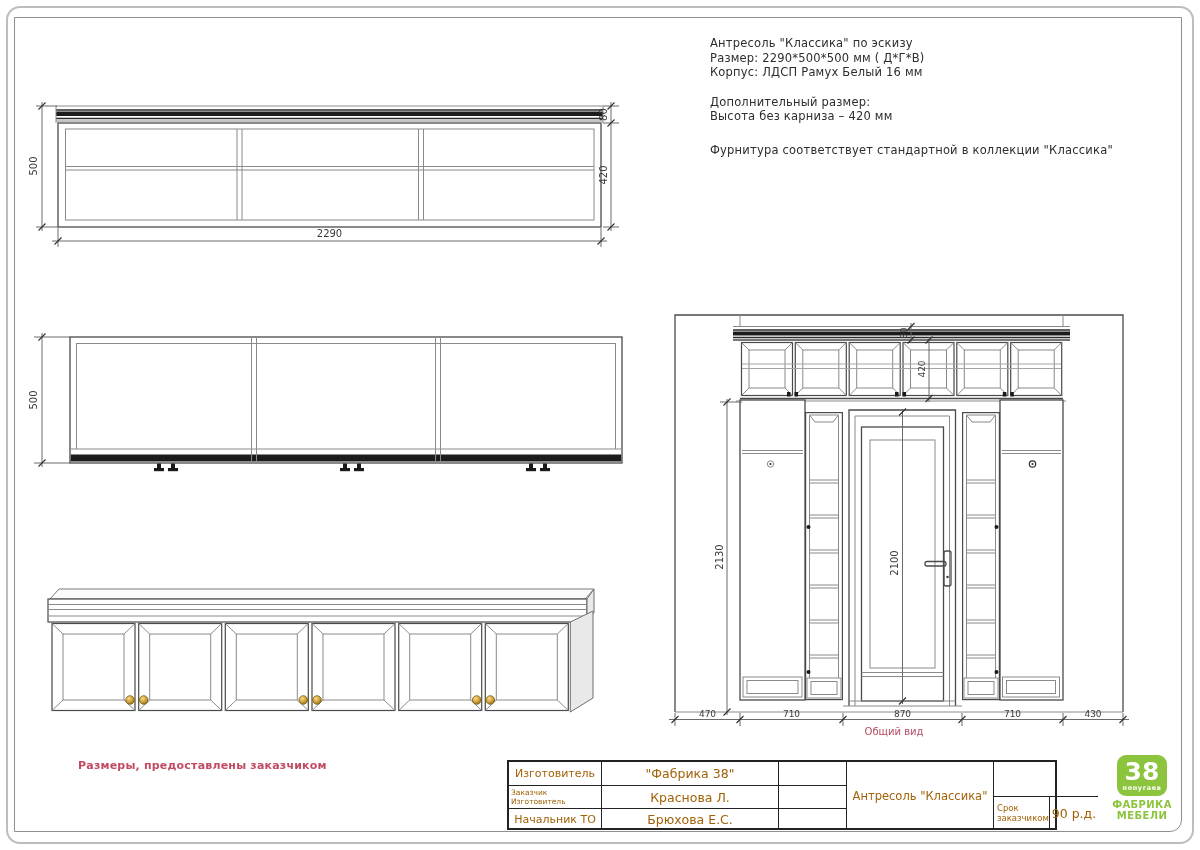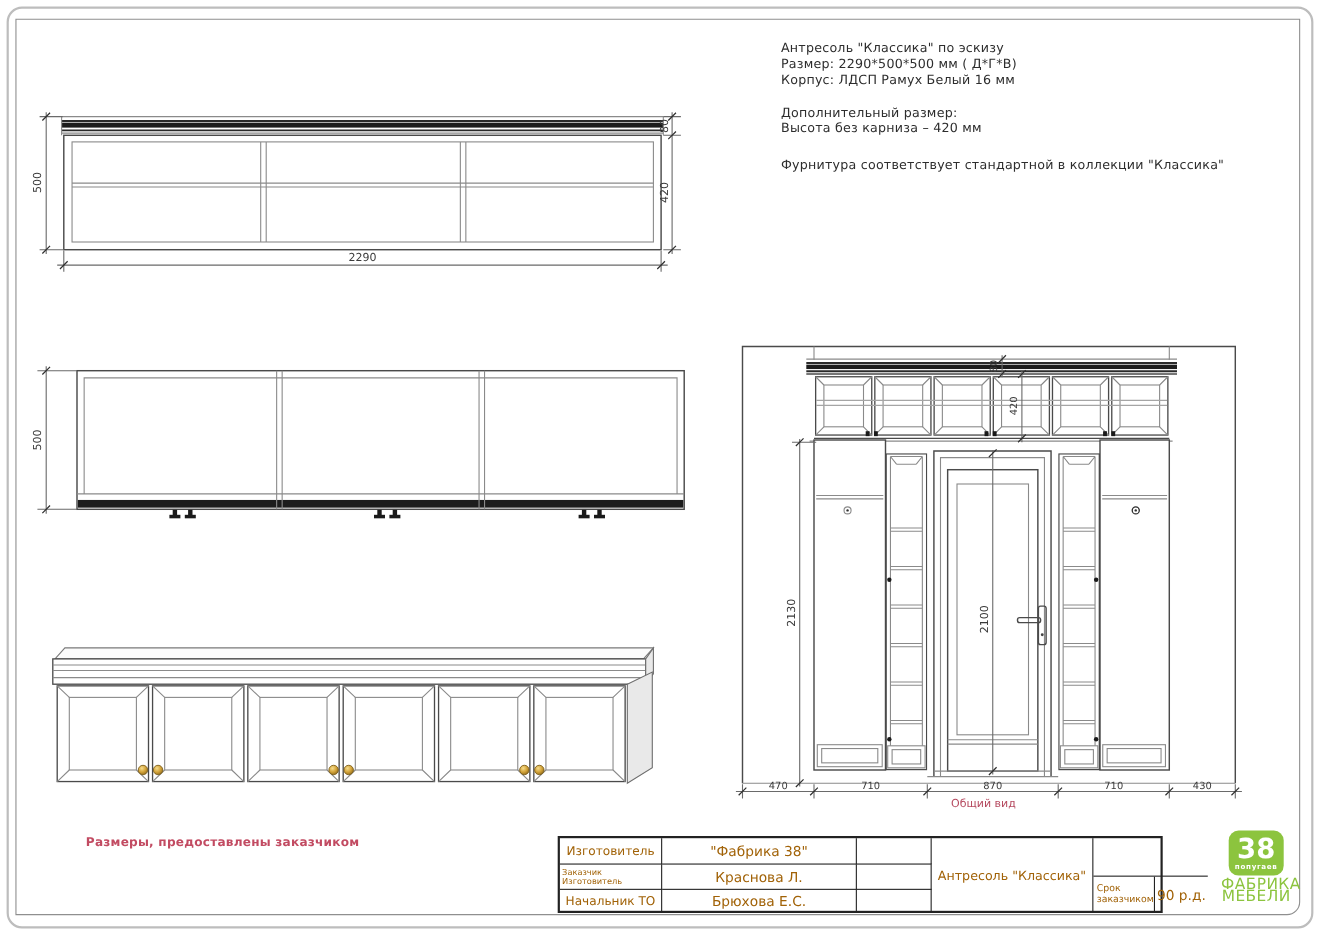--- a/index.html
+++ b/index.html
@@ -43,21 +43,21 @@
   .lab-sm{font-size:7.5px;line-height:9px;display:block;text-align:left;width:100%;padding-left:4px;}
   .val{font-size:12.5px;}
   .ttl{font-size:11.5px;text-align:center;}
   .term{font-size:8.5px;line-height:10px;justify-content:flex-start;padding-left:3px;text-align:left;}
   
   .logo{position:absolute;left:1110px;top:755px;width:64px;height:76px;text-align:center;}
   .logo-badge{width:50px;height:41px;margin:0 auto;background:#8cc43e;border-radius:9px;
               color:#fff;display:flex;flex-direction:column;align-items:center;justify-content:center;}
   .logo-number{font-size:25px;font-weight:bold;line-height:24px;}
   .logo-word{font-size:6.5px;font-weight:bold;letter-spacing:.6px;}
-  .logo-factory{margin-top:3px;color:#8cc43e;font-weight:normal;font-size:14px;line-height:11px;letter-spacing:.4px;}
+  .logo-factory{margin-top:3px;color:#8cc43e;font-weight:bold;font-size:10px;line-height:11px;letter-spacing:.4px;}
 </style>
 </head>
 <body>
 
 <div class="stage">
   <div class="sheet-outer"></div>
   <div class="sheet-inner"></div>
 
   <svg width="1200" height="850" viewBox="0 0 1200 850">
     <defs>

